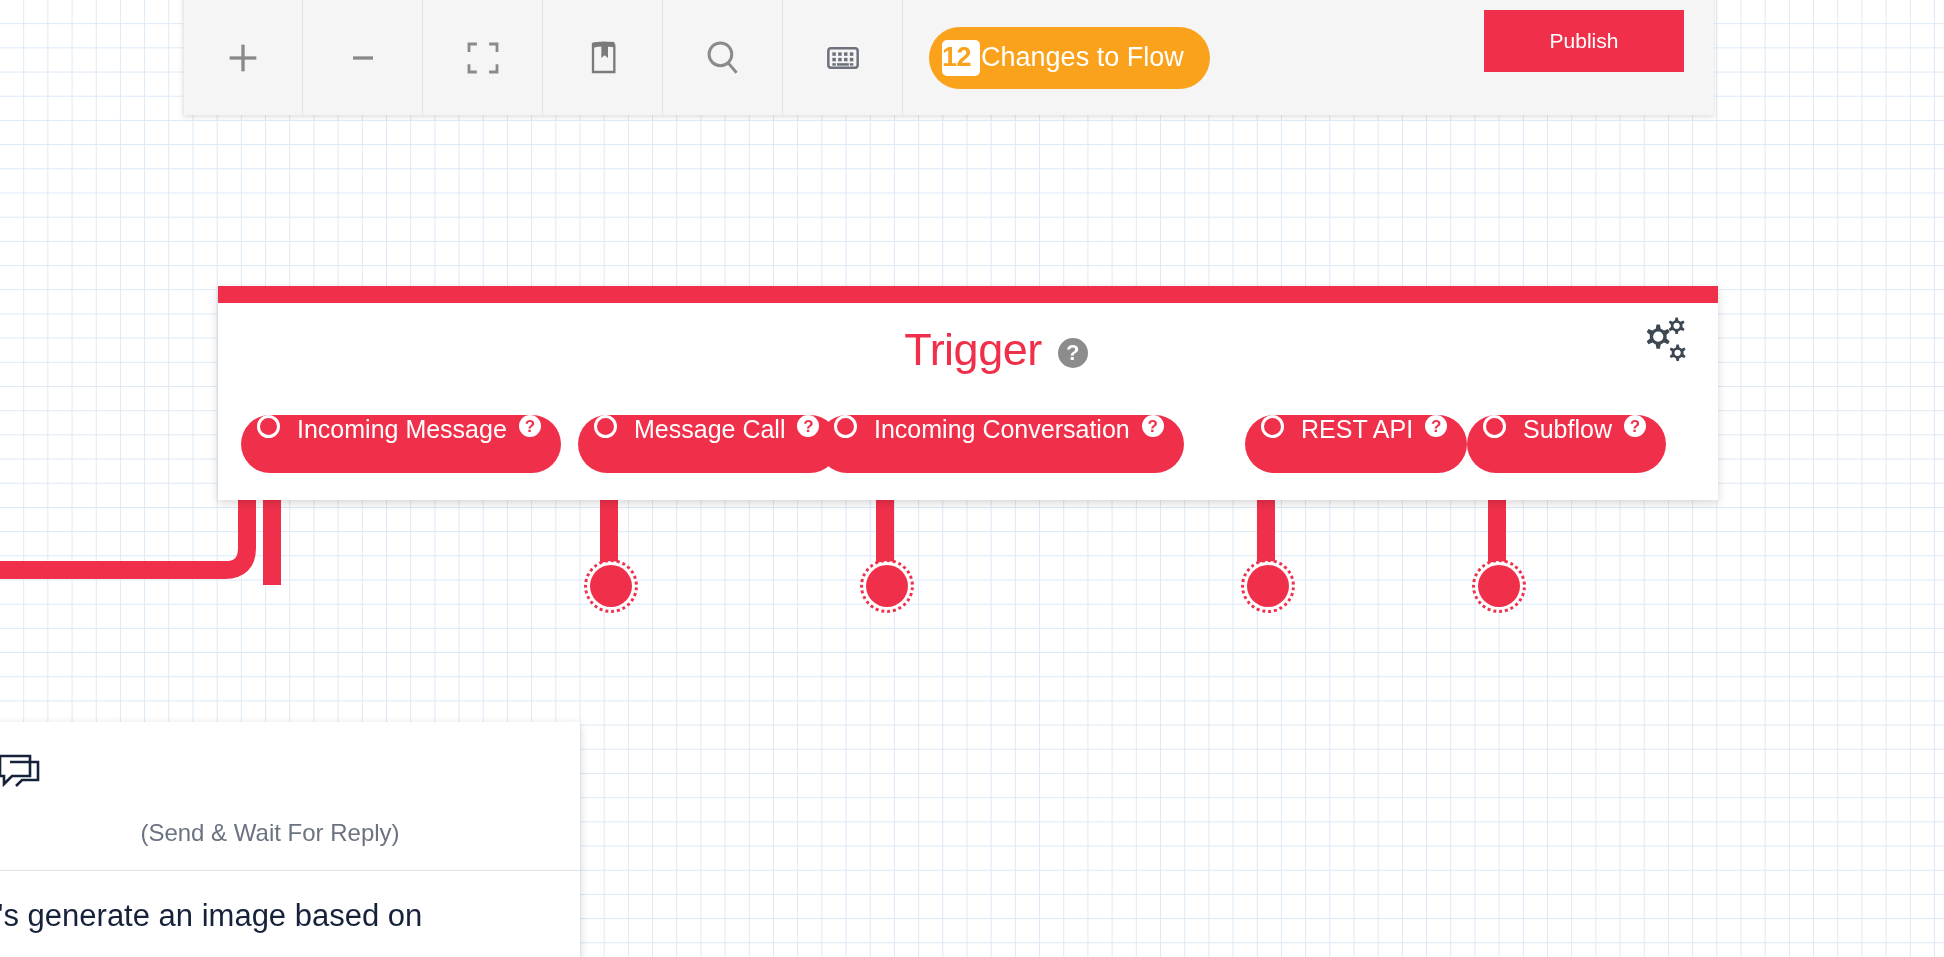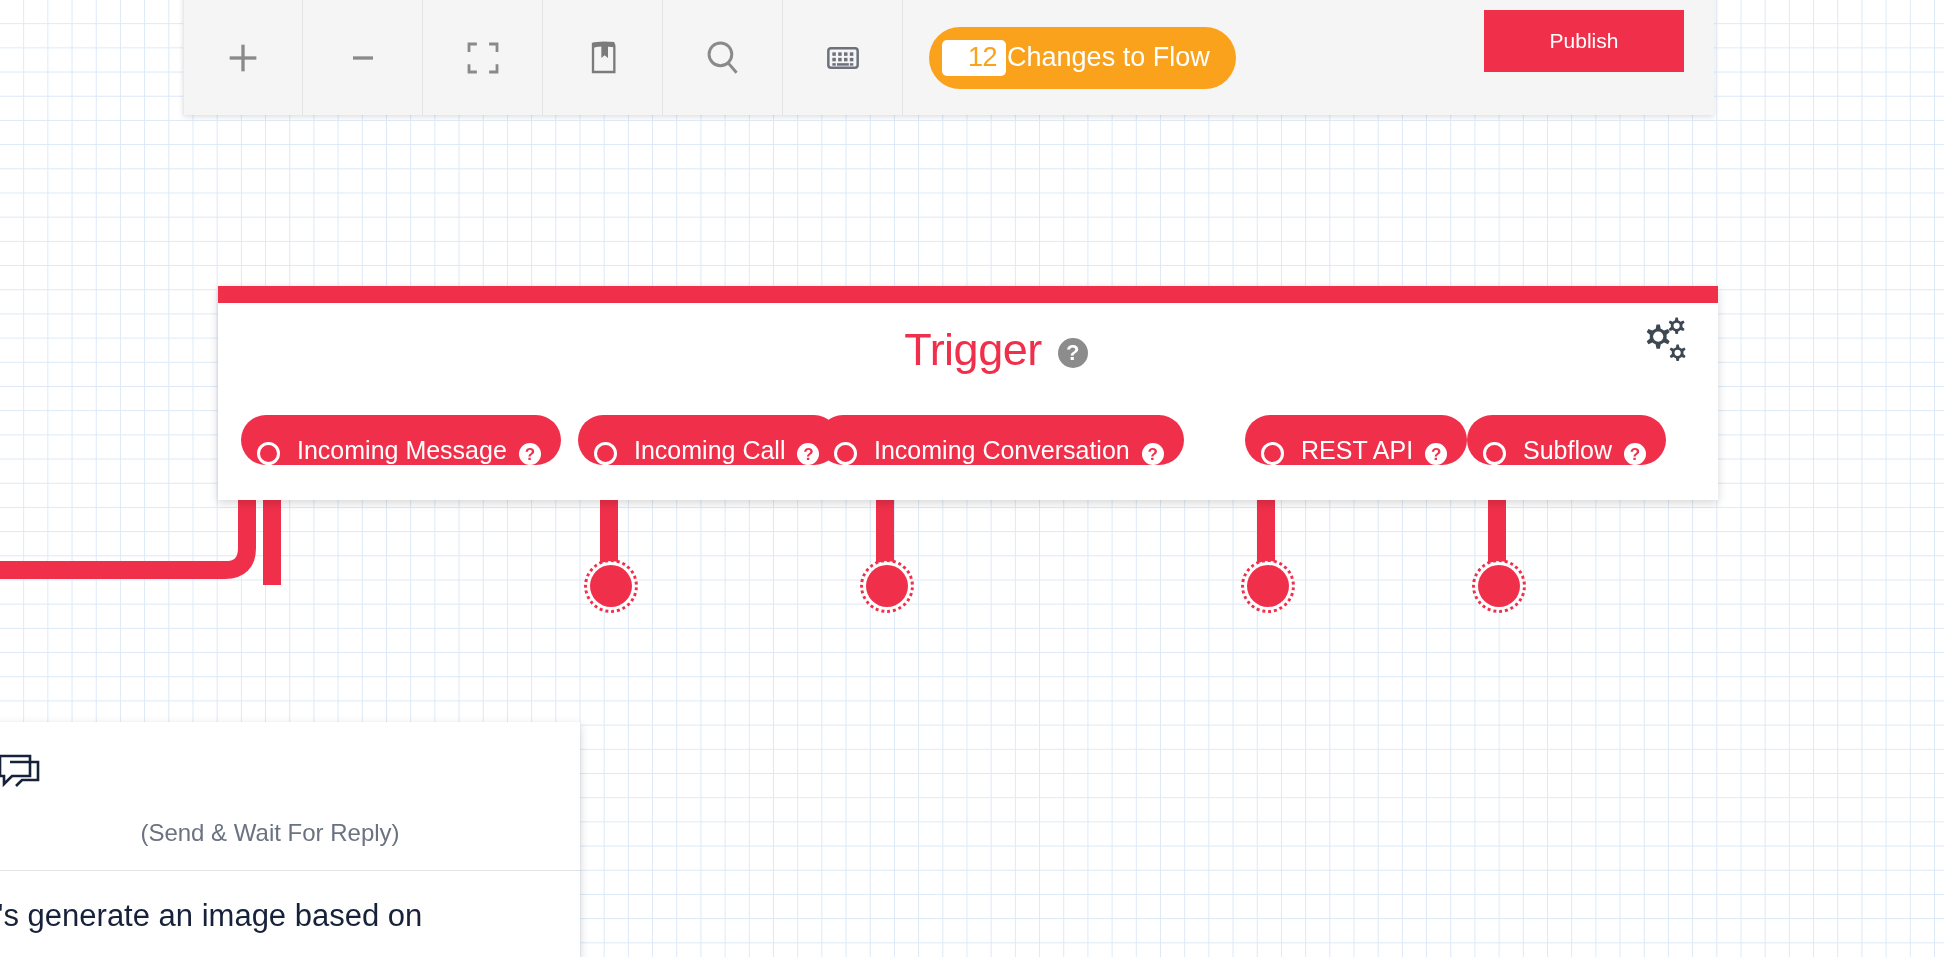--- a/index.html
+++ b/index.html
@@ -61,23 +61,23 @@
     display: flex;
     align-items: center;
     padding: 0 26px 0 13px;
     box-sizing: border-box;
     cursor: pointer;
   }
   #changes-count {
     background: #ffffff;
     color: #faa21b;
     font-size: 27px;
-    font-weight: normal;
+    font-weight: bold;
     border-radius: 5px;
-    padding: 4px 9px 5px 26px;
+    padding: 4px 9px 5px 0;
     line-height: 1;
     letter-spacing: -0.5px;
   }
   #changes-label {
     color: #ffffff;
     font-size: 27px;
     margin-left: 1px;
     white-space: nowrap;
   }
 
@@ -159,26 +159,26 @@
     position: absolute;
     left: 0;
     top: 415px;
     width: 100%;
     height: 60px;
     z-index: 8;
   }
   .pill {
     position: absolute;
     top: 0;
-    height: 50px;
+    height: 58px;
     background: #f0304b;
     border-radius: 29px;
     display: flex;
-    align-items: flex-end;
-    padding: 16px 20px 0 16px;
+    align-items: flex-start;
+    padding: 0 20px 0 16px;
     box-sizing: border-box;
     cursor: pointer;
     white-space: nowrap;
   }
   .pill-radio {
     width: 23px; height: 23px;
     border: 3px solid #ffffff;
     border-radius: 50%;
     flex: 0 0 auto;
     box-sizing: border-box;
@@ -396,21 +396,21 @@
   <div id="pill-row">
 
     <div class="pill" style="left:241px;">
       <span class="pill-radio"></span>
       <span class="pill-label">Incoming Message</span>
       <span class="pill-help help-circle">?</span>
     </div>
 
     <div class="pill" style="left:578px;">
       <span class="pill-radio"></span>
-      <span class="pill-label">Incoming Call</span>
+      <span class="pill-label">Message Call</span>
       <span class="pill-help help-circle">?</span>
     </div>
 
     <div class="pill" style="left:818px;">
       <span class="pill-radio"></span>
       <span class="pill-label">Incoming Conversation</span>
       <span class="pill-help help-circle">?</span>
     </div>
 
     <div class="pill" style="left:1245px;">

